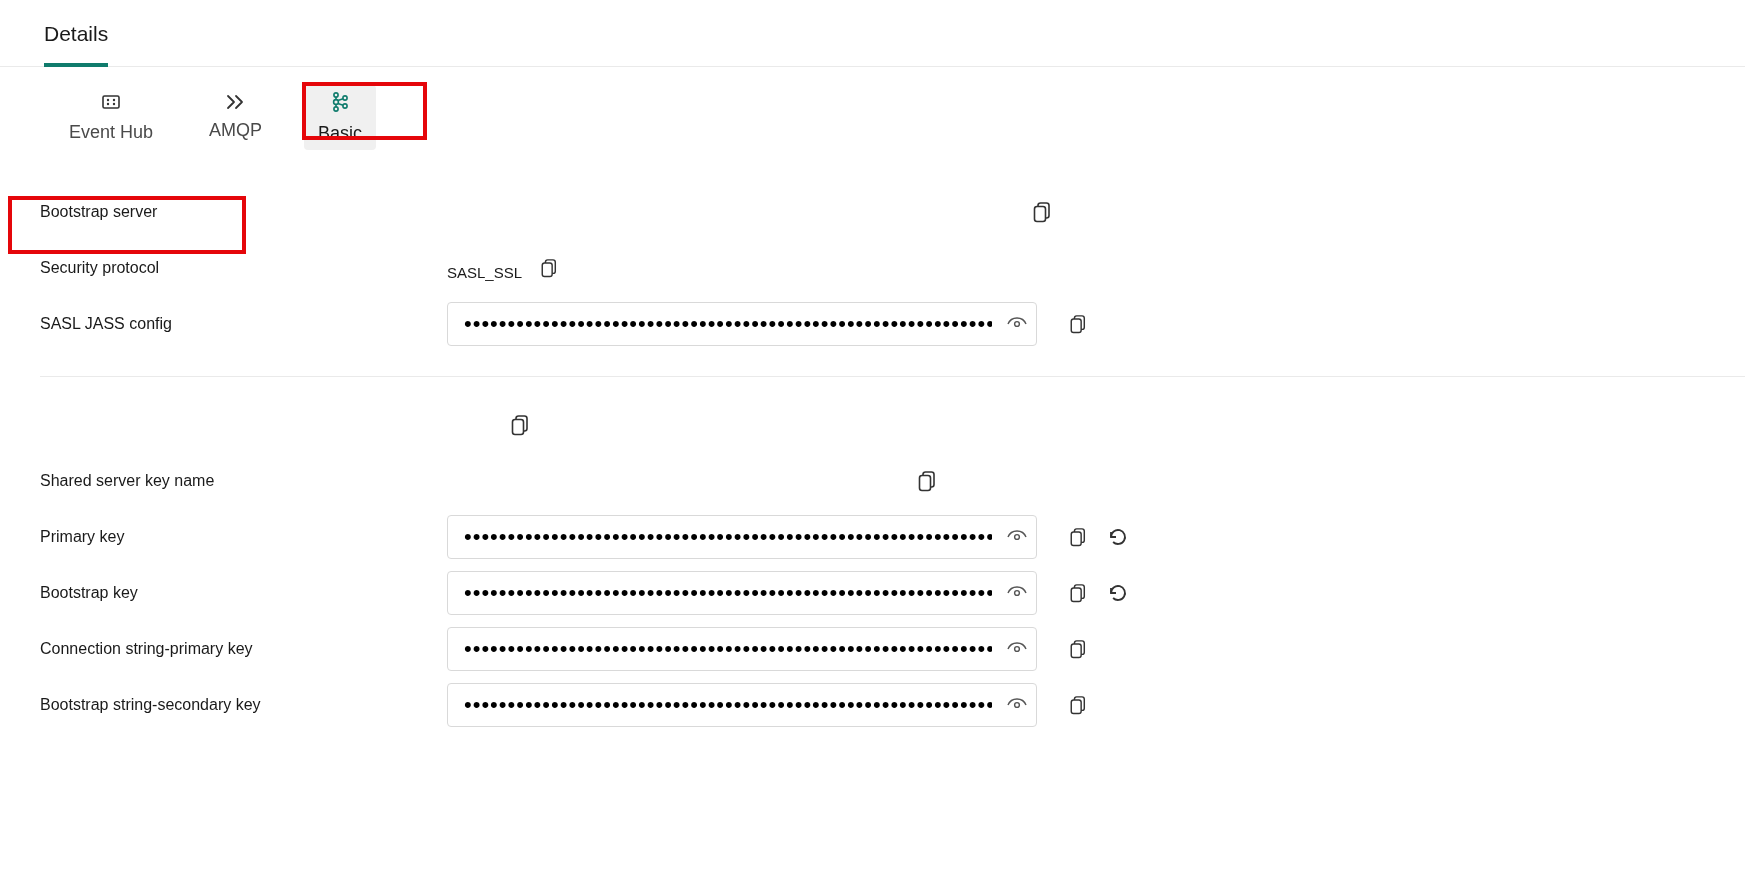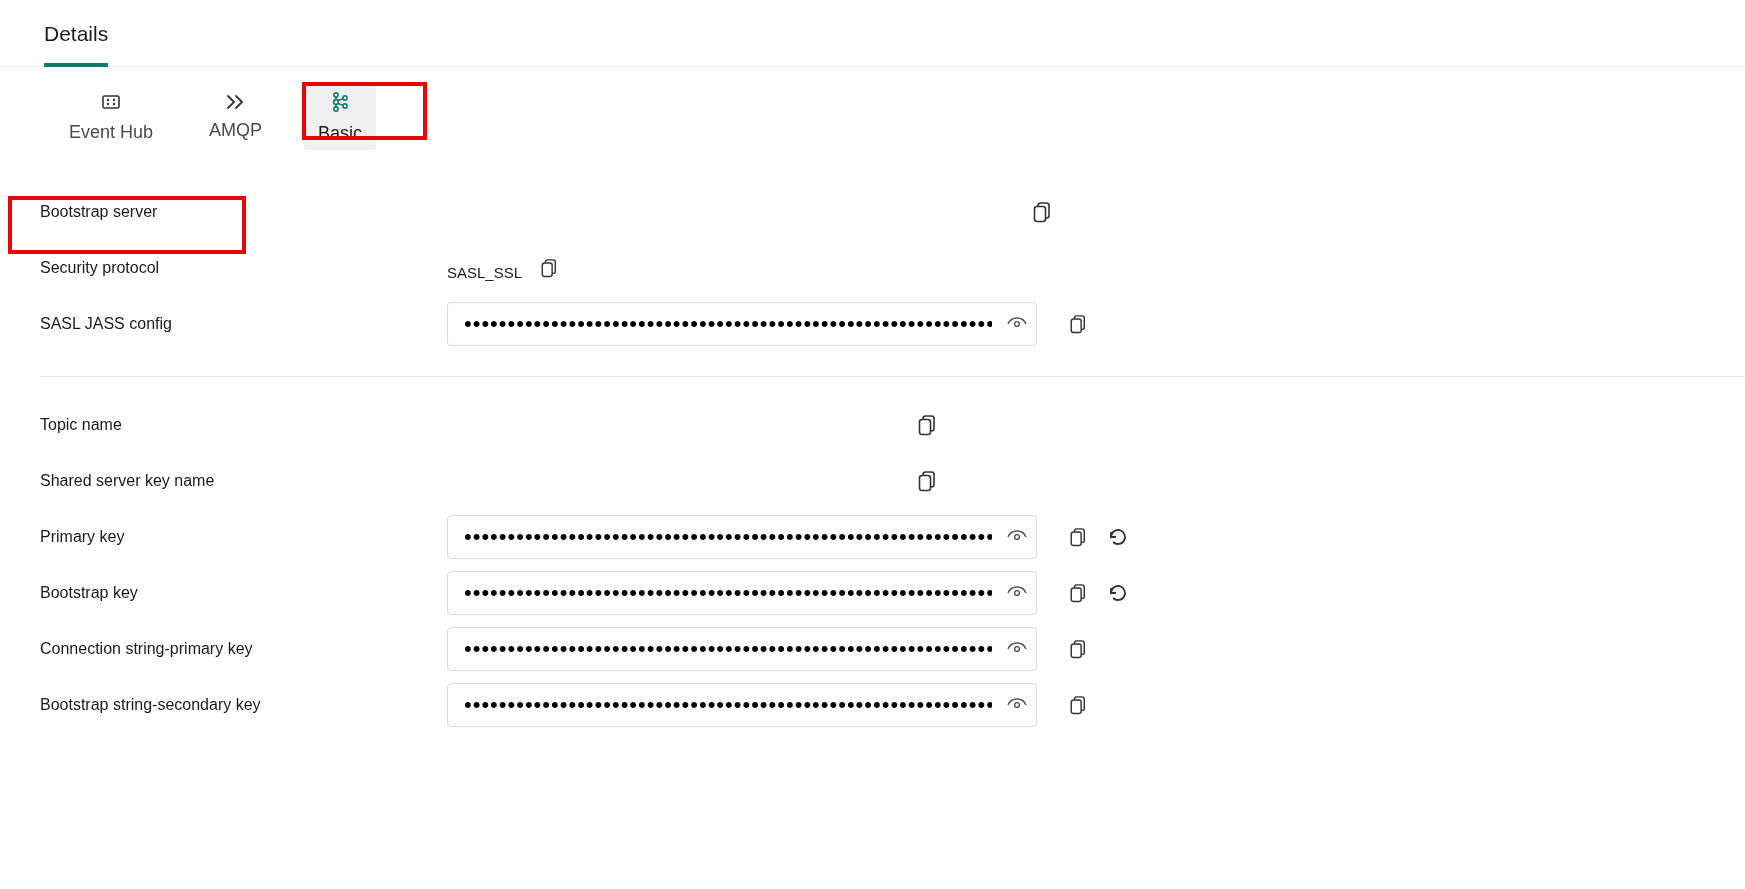--- a/index.html
+++ b/index.html
@@ -306,21 +306,20 @@
                 <rect x="6" y="2" width="11" height="15" rx="2.5" stroke="#333" stroke-width="1.6"></rect>
                 <rect x="2.5" y="5.5" width="11" height="15" rx="2.5" stroke="#333" stroke-width="1.6" fill="#fff"></rect>
               </svg>
           </span>
         </div>
       </div>
 
       <div class="divider"></div>
 
       <div class="field-row">
-        <div class="field-label">Topic name</div>
         <div class="field-value">
           <span class="field-value-text"></span>
         </div>
         <div class="copy-offset topic-copy">
           <span class="icon-btn">
             <svg width="20" height="22" viewBox="0 0 20 22" fill="none">
                 <rect x="6" y="2" width="11" height="15" rx="2.5" stroke="#333" stroke-width="1.6"></rect>
                 <rect x="2.5" y="5.5" width="11" height="15" rx="2.5" stroke="#333" stroke-width="1.6" fill="#fff"></rect>
               </svg>
           </span>

